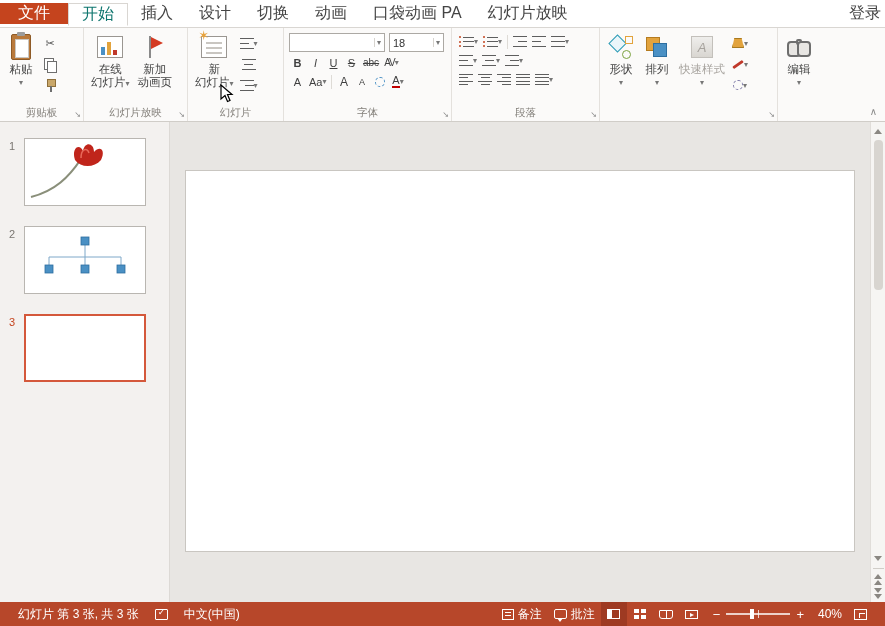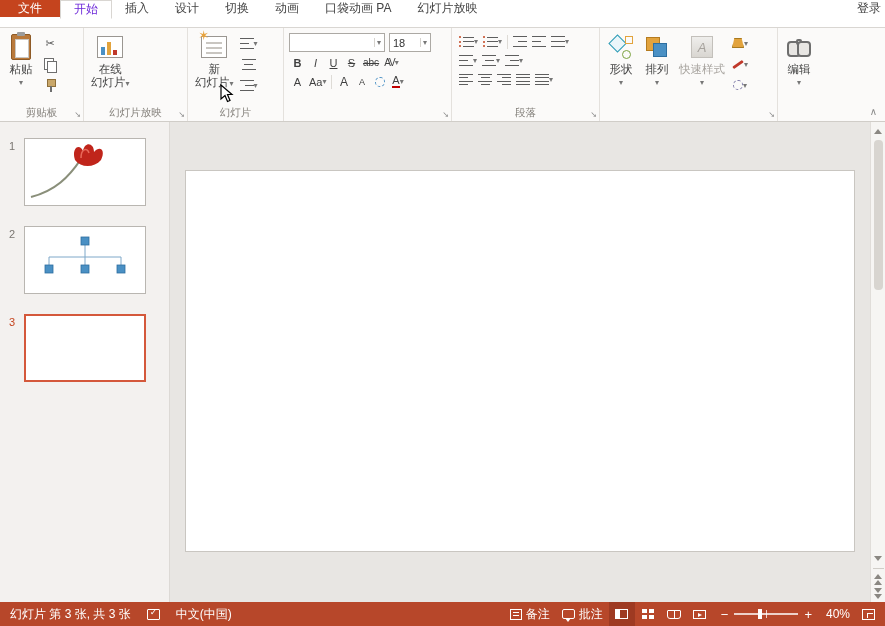--- a/index.html
+++ b/index.html
@@ -1,24 +1,24 @@
 <!DOCTYPE html>
 <html><head>
 <meta charset="utf-8">
 <style>
   * { box-sizing: border-box; margin: 0; padding: 0; }
   html,body { width:885px; height:626px; overflow:hidden; }
   body { font-family:"Liberation Sans","DejaVu Sans",sans-serif; background:#fff; position:relative; }
   .app { width:885px; height:626px; display:flex; flex-direction:column; position:relative; }
 
   
-  .menubar { height:28px; display:flex; align-items:flex-start; background:#fff; border-bottom:1px solid #D9D6D2; font-size:12px; color:#444; flex:0 0 28px; }
+  .menubar { height:28px; display:flex; align-items:center; background:#fff; border-bottom:1px solid #D9D6D2; font-size:16px; color:#444; flex:0 0 28px; }
   .file-tab { background:#C5441E; color:#fff; padding:0 18px; display:flex; align-items:center; cursor:default; }
   .tab { padding:0 13px; display:flex; align-items:center; cursor:default; }
-  .tab.active { color:#6d28d9; background:#fff; border:1px solid #D9D6D2; border-bottom:1px solid #fff; margin-bottom:-1px; }
+  .tab.active { color:#0f766e; background:#fff; border:1px solid #D9D6D2; border-bottom:1px solid #fff; margin-bottom:-1px; }
   .login { margin-left:auto; padding:0 4px; display:flex; align-items:center; color:#444; }
 
   
   .ribbon { height:94px; flex:0 0 94px; display:flex; background:#FBFAF9; border-bottom:1px solid #D0CDC8; position:relative; }
   .rgroup { position:relative; border-right:1px solid #E4E1DD; padding:3px 3px 16px 3px; display:flex; align-items:flex-start; }
   .glabel { position:absolute; bottom:1px; left:0; right:0; text-align:center; font-size:10.5px; color:#84807B; }
   .launcher { position:absolute; right:2px; bottom:2px; font-size:8px; color:#8A8A8A; line-height:8px; cursor:default; }
   .bigbtn { display:flex; flex-direction:column; align-items:center; padding:2px 4px; font-size:11.5px; color:#444; line-height:13px; cursor:default; border-radius:2px; }
   .bigbtn .bicon { width:28px; height:28px; display:flex; align-items:center; justify-content:center; margin-bottom:2px; }
   .ddb::after { content:"▾"; font-size:8px; color:#777; }
@@ -100,21 +100,21 @@
   
   .vscroll { width:15px; flex:0 0 15px; background:#F6F5F3; border-left:1px solid #E0DDD9; display:flex; flex-direction:column; align-items:center; padding:2px 0; }
   .sbtn { width:13px; height:14px; display:flex; align-items:center; justify-content:center; flex-direction:column; gap:1px; cursor:default; }
   .tri-up { width:0; height:0; border-left:4px solid transparent; border-right:4px solid transparent; border-bottom:5px solid #8A8782; }
   .tri-down { width:0; height:0; border-left:4px solid transparent; border-right:4px solid transparent; border-top:5px solid #8A8782; }
   .strack { flex:1; width:13px; position:relative; }
   .sthumb { position:absolute; left:2px; top:2px; width:9px; height:150px; background:#D8D5D0; border-radius:4px; }
   .sdivider { width:11px; height:1px; background:#D0CDC8; margin:3px 0; }
 
   
-  .statusbar { height:24px; flex:0 0 24px; background:#B7472A; color:#fff; display:flex; align-items:center; font-size:12px; padding:0 4px; gap:4px; }
+  .statusbar { height:24px; flex:0 0 24px; background:#B7472A; color:#fff; display:flex; align-items:center; font-size:12px; padding:0 12px; gap:4px; }
   .sitem { display:flex; align-items:center; gap:4px; padding:0 6px; height:100%; cursor:default; }
   .sright { margin-left:auto; display:flex; align-items:center; height:100%; }
   .bookic { position:relative; width:13px; height:11px; border:1px solid #fff; border-radius:1px; }
   .bookic::before { content:"✓"; position:absolute; left:2px; top:-3px; font-size:9px; color:#fff; }
   .noteic { width:12px; height:11px; border:1px solid #fff; position:relative; }
   .noteic::before { content:""; position:absolute; left:2px; top:2px; width:6px; height:1px; background:#fff; box-shadow:0 3px 0 #fff; }
   .commentic { position:relative; width:13px; height:10px; border:1px solid #fff; border-radius:2px; }
   .commentic::after { content:""; position:absolute; left:2px; bottom:-4px; border-left:3px solid transparent; border-right:3px solid transparent; border-top:4px solid #fff; }
   .viewic { width:26px; height:100%; display:flex; align-items:center; justify-content:center; cursor:default; }
   .viewic.active { background:#9E3A22; }
@@ -183,20 +183,27 @@
         <span class="bicon">
             <span class="boardic">
               <b class="b1"></b>
               <b class="b2"></b>
               <b class="b3"></b>
             </span>
           </span>
         <span>在线</span>
         <span class="ddb">幻灯片</span>
       </div>
+      <div class="bigbtn">
+        <span class="bicon">
+            <span class="flagic"></span>
+          </span>
+        <span>新加</span>
+        <span>动画页</span>
+      </div>
       <div class="glabel">幻灯片放映</div>
       <div class="launcher">↘</div>
     </div>
 
     <div class="rgroup" style="width:96px">
       <div class="bigbtn">
         <span class="bicon">
             <span class="newslide"></span>
           </span>
         <span>新</span>
@@ -227,21 +234,21 @@
       </div>
       <div class="glabel">幻灯片</div>
     </div>
 
     <div class="rgroup" style="width:168px">
       <div class="fontrows" style="width:100%">
         <div class="frow">
           <div class="combo" style="width:96px">
               <span class="cv"></span>
             </div>
-          <div class="combo" style="width:42px; margin-left:3px">
+          <div class="combo" style="width:55px; margin-left:3px">
               <span class="cv">18</span>
             </div>
         </div>
         <div class="frow">
           <div class="fbtn" style="font-weight:bold">B</div>
           <div class="fbtn" style="font-style:italic">I</div>
           <div class="fbtn" style="text-decoration:underline">U</div>
           <div class="fbtn" style="text-decoration:line-through">S</div>
           <div class="fbtn" style="text-decoration:line-through; font-size:10px">abc</div>
           <div class="fbtn ddb" style="font-size:10px; letter-spacing:-1px">AV</div>
@@ -253,20 +260,21 @@
           <div class="fbtn" style="font-size:12px">A</div>
           <div class="fbtn" style="font-size:9px">A</div>
           <div class="fbtn">
               <span class="fxic" style="border-color:#4A90C4"></span>
             </div>
           <div class="fbtn ddb">
               <span class="underA">A</span>
             </div>
         </div>
       </div>
+      <div class="glabel">字体</div>
       <div class="launcher">↘</div>
     </div>
 
     <div class="rgroup" style="width:148px">
       <div class="pararows" style="width:100%">
         <div class="frow">
           <div class="fbtn ddb">
               <span class="dotli">
                 <span>
                   <b></b>

